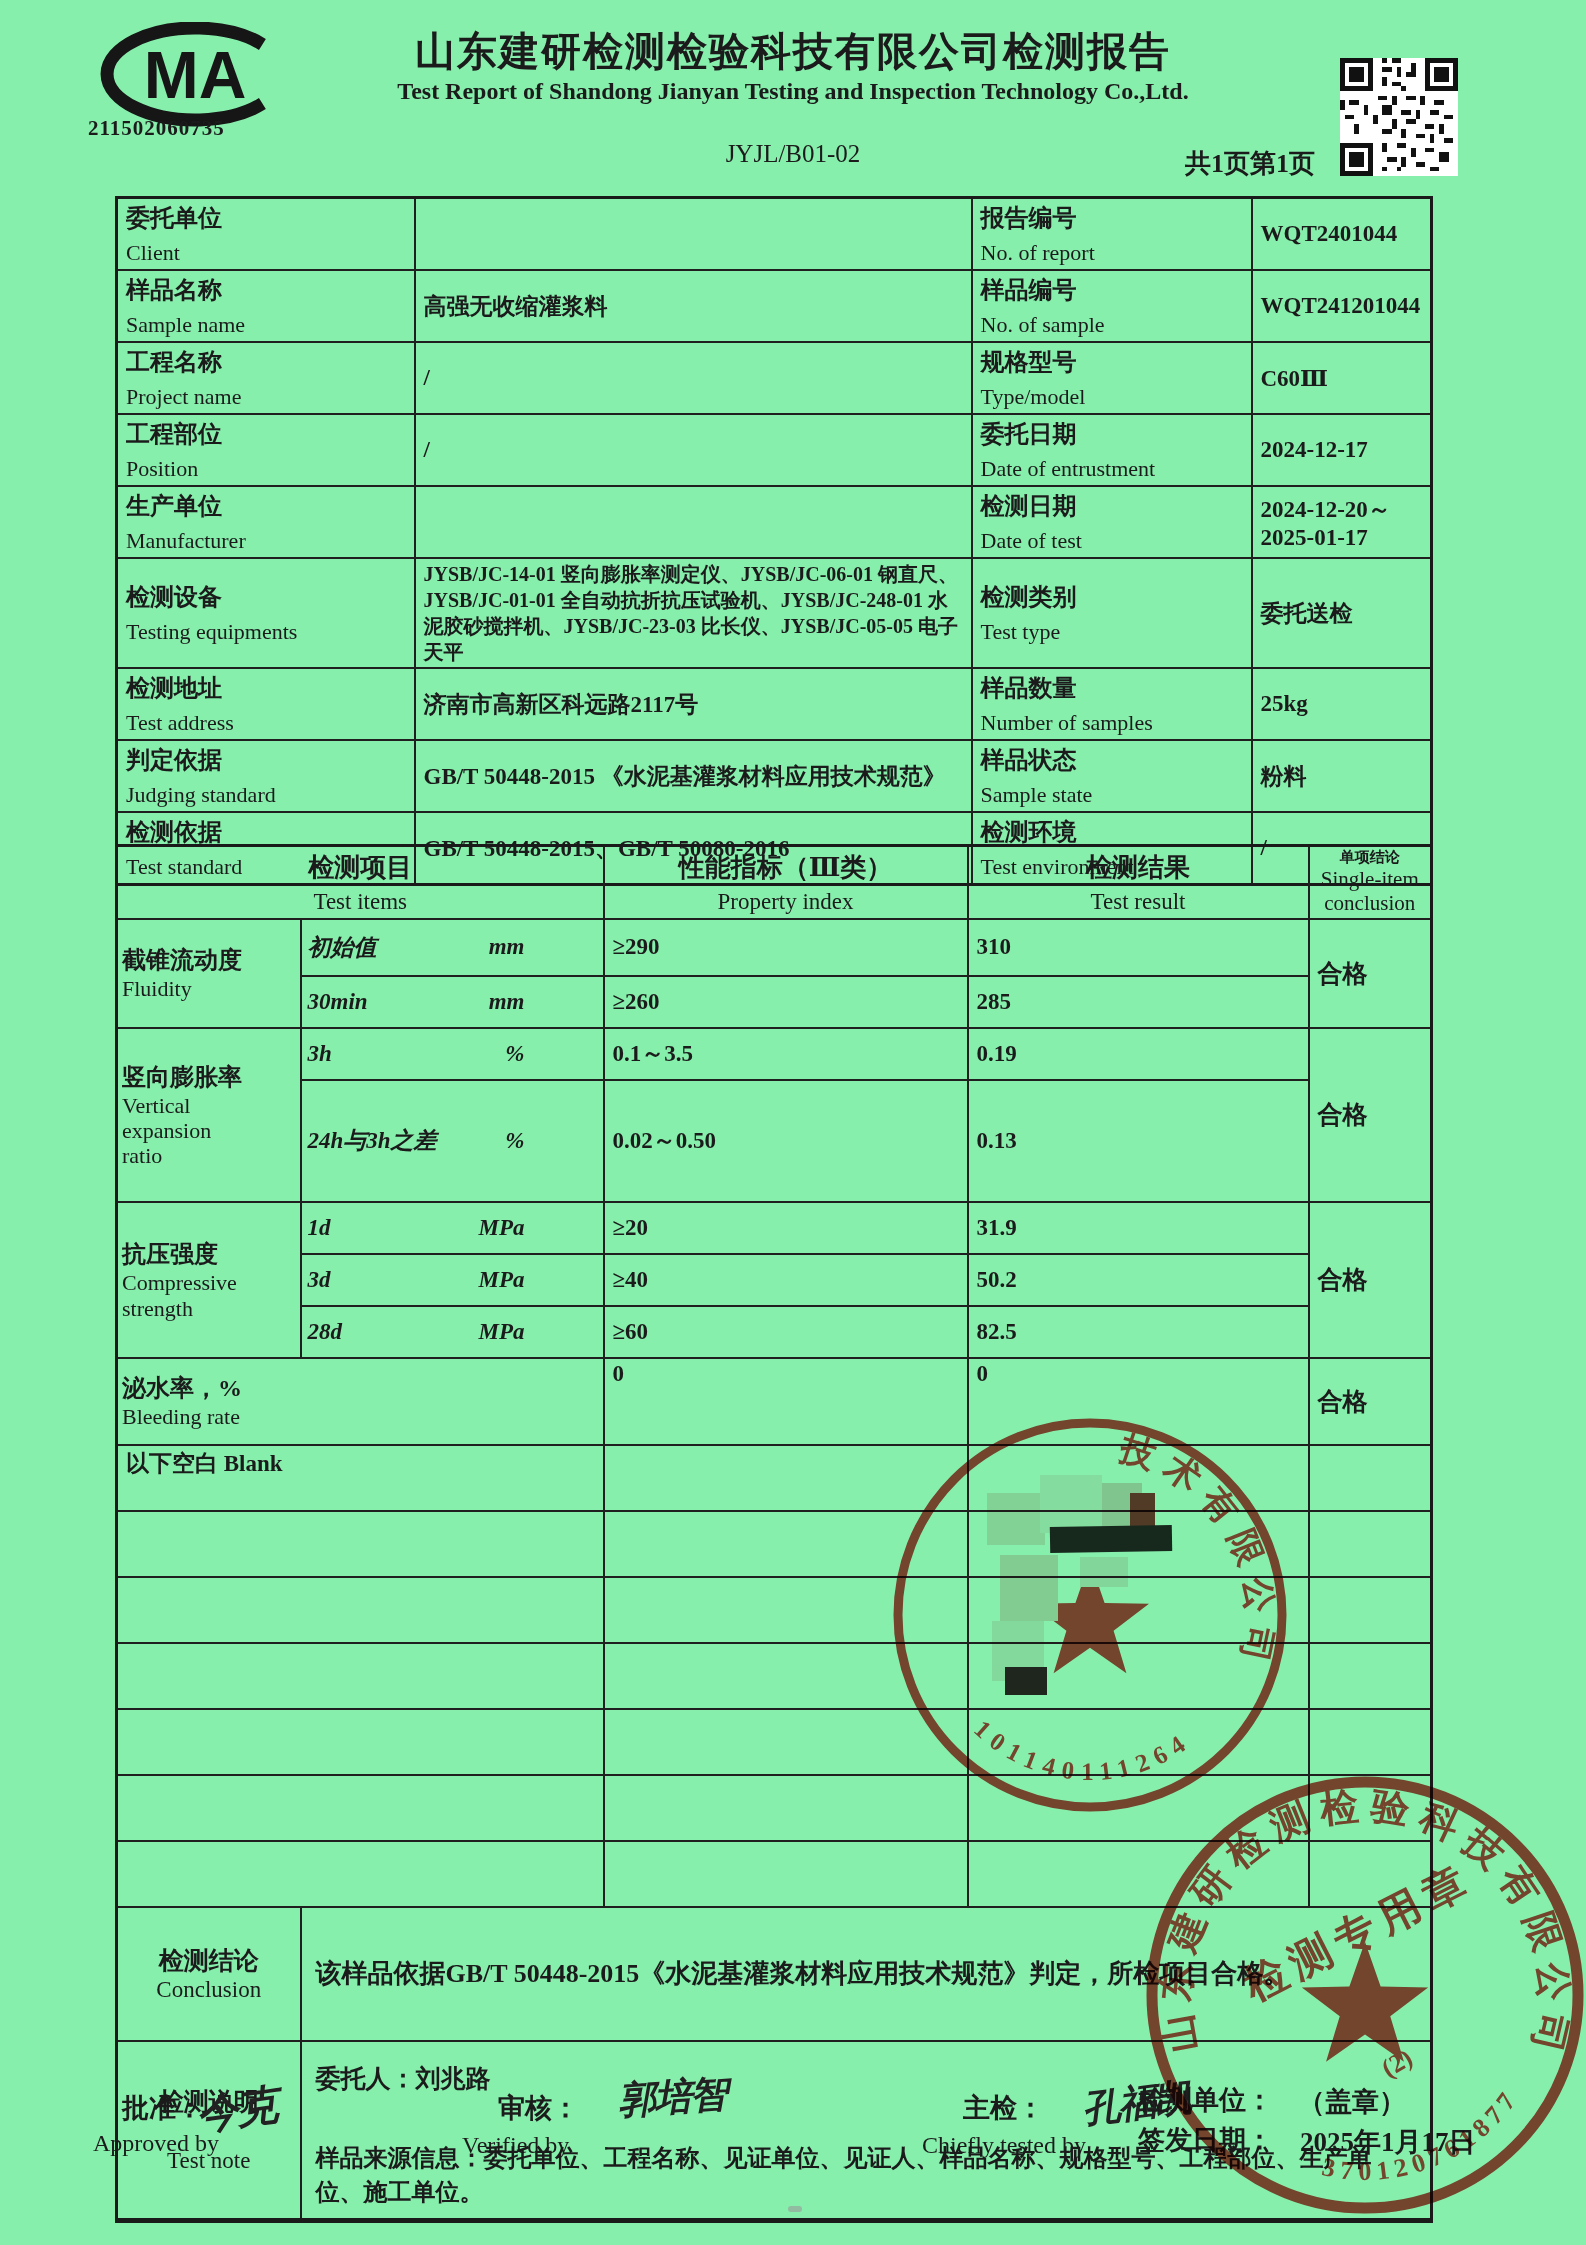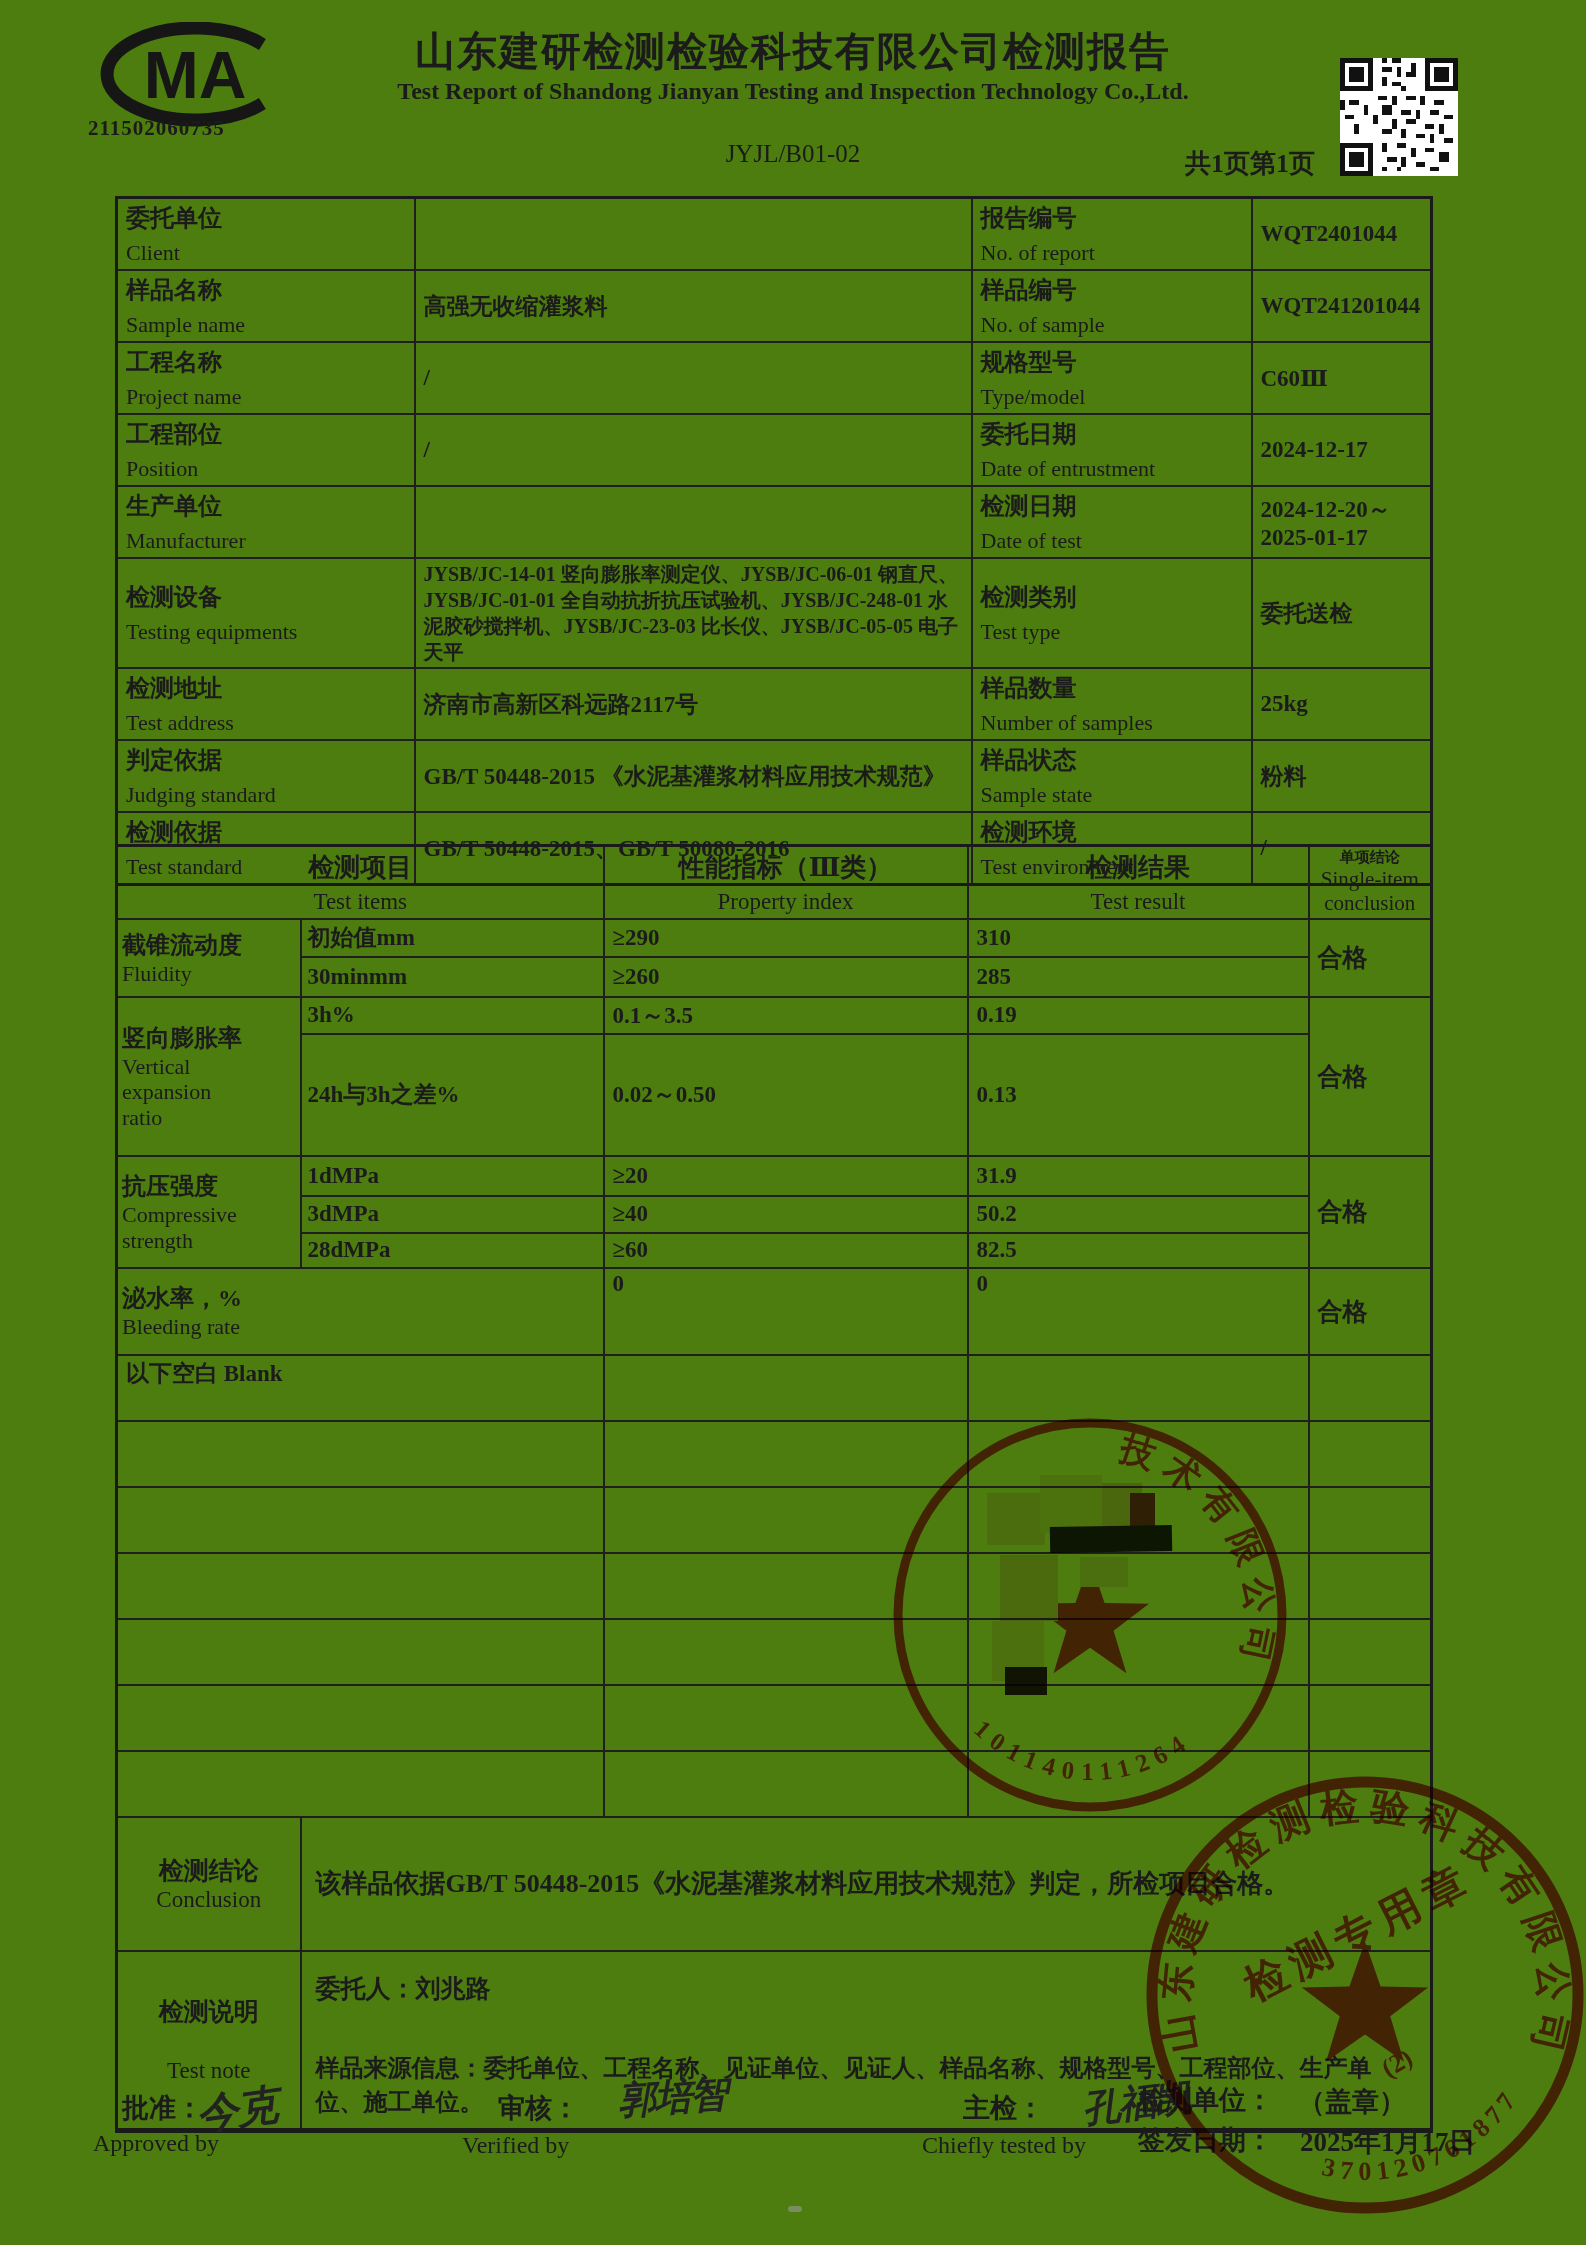--- a/index.html
+++ b/index.html
@@ -1,16 +1,16 @@
 <!DOCTYPE html>
 <html><head>
 <meta charset="utf-8">
 <style>
   html,body{margin:0;padding:0;background:#d9d9d9;}
-  .page{position:relative;width:1586px;height:2245px;background:#4d7c0f;margin:0 auto;
+  .page{position:relative;width:1586px;height:2245px;background:#86efac;margin:0 auto;
         font-family:"Liberation Serif","DejaVu Serif",serif;color:#1b1b1b;overflow:hidden;}
   
   .cma{position:absolute;left:95px;top:22px;}
   .cma-num{position:absolute;left:88px;top:116px;width:230px;font-size:21px;letter-spacing:1px;font-weight:600;}
   .title-cn{position:absolute;left:0;top:24px;width:100%;text-align:center;font-size:40px;font-weight:bold;letter-spacing:2px;}
   .title-en{position:absolute;left:0;top:78px;width:100%;text-align:center;font-size:24px;font-weight:bold;}
   .doc-code{position:absolute;left:0;top:140px;width:100%;text-align:center;font-size:25px;}
   .page-info{position:absolute;left:1185px;top:146px;font-size:26px;font-weight:600;}
   .qr{position:absolute;left:1340px;top:58px;}
   
@@ -29,21 +29,21 @@
   .rt-head{text-align:center;}
   .rt-head .cn{font-size:26px;font-weight:600;}
   .rt-head .en{font-size:23px;}
   .head-flex{display:flex;flex-direction:column;justify-content:space-around;height:68px;}
   .concl-head div{font-size:21px;line-height:1.15;}
   .concl-head .cn{font-size:15px;font-weight:600;}
   .itemcell{padding:2px 4px;}
   .item-flex{display:flex;flex-direction:column;justify-content:space-between;height:100%;}
   .itemcell .cn{font-size:24px;font-weight:600;}
   .itemcell .en{font-size:22px;line-height:1.15;}
-  .subcell{display:flex;justify-content:flex-start;align-items:center;padding:2px 6px;font-size:23px;font-weight:600;}
+  .subcell{display:flex;justify-content:space-between;align-items:center;padding:12px 6px;font-size:23px;font-weight:600;font-style:italic;}
   .subcell .unit{margin-right:72px;}
   .num{font-size:23px;font-weight:600;padding:2px 8px;vertical-align:middle;}
   .vtop{vertical-align:top;}
   .concl{font-size:25px;font-weight:600;padding:2px 8px;}
   .conc-label{text-align:center;}
   .conc-label .cn{font-size:25px;font-weight:600;}
   .conc-label .en{font-size:23px;}
   .conc-text{font-size:26px;font-weight:600;padding:6px 14px;}
   .note-cell{padding:8px 14px;}
   .note-cell .l1{font-size:25px;font-weight:600;margin-top:12px;}

